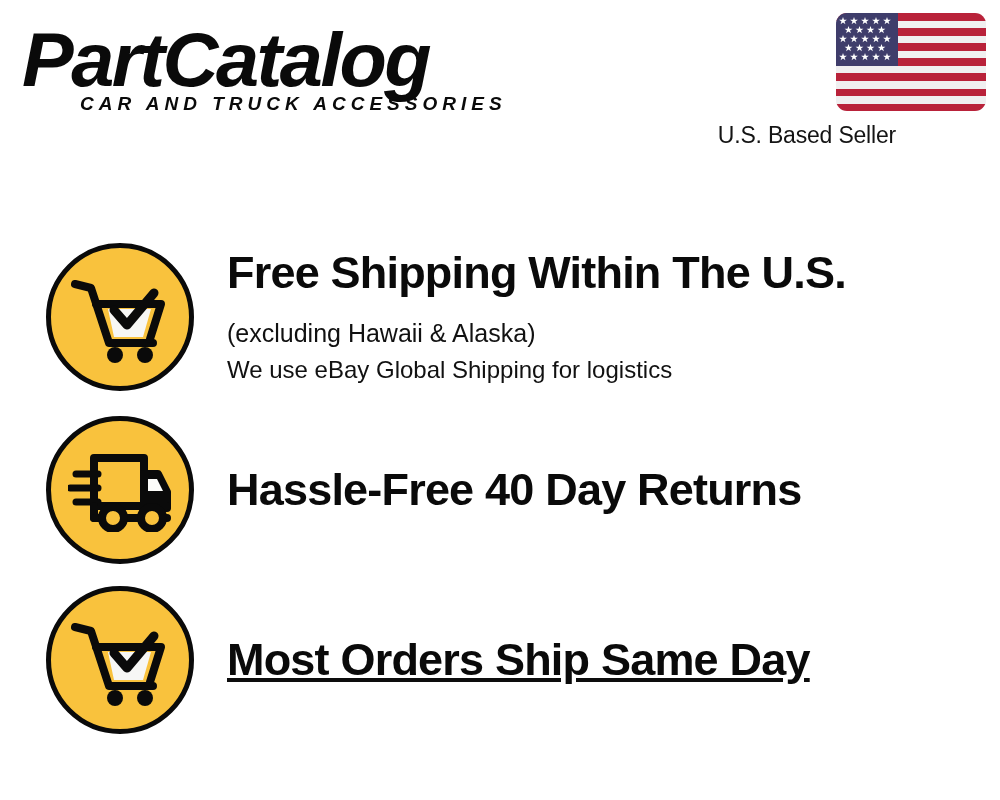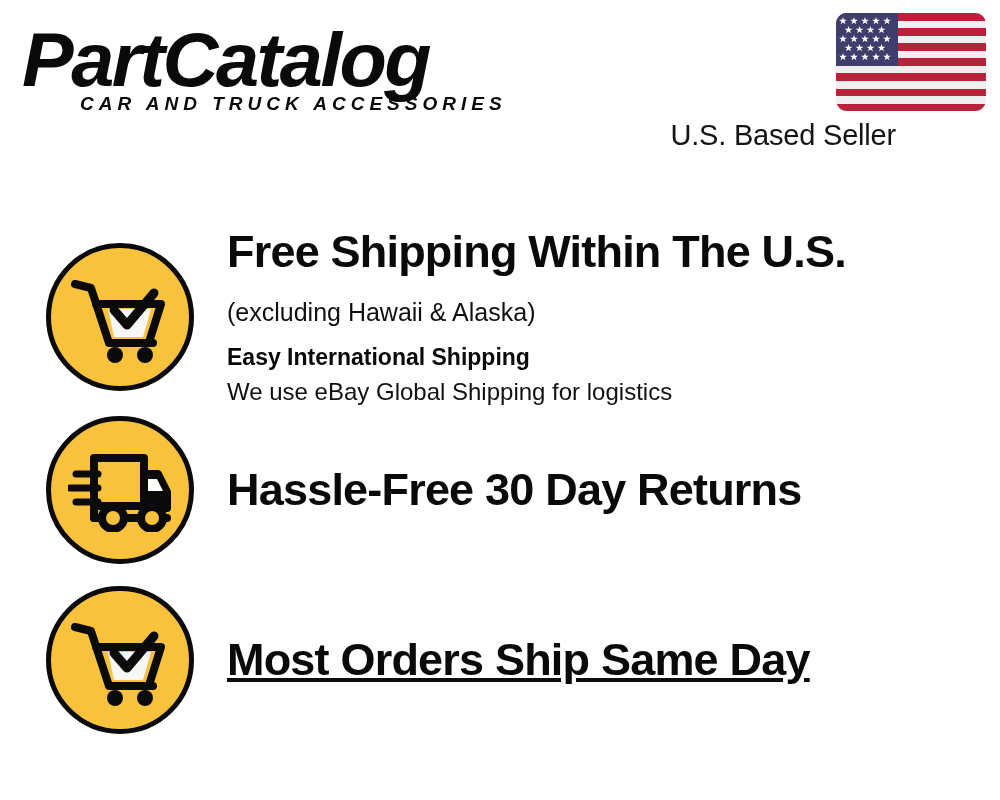--- a/index.html
+++ b/index.html
@@ -96,21 +96,21 @@
     left: 0; top: 0;
     width: 62px;
     height: 53px;
   }
 
   
   #us-seller-caption {
     position: absolute;
     right: 12px;
     top: 118px;
-    font-size: 29px;
+    font-size: 23px;
     line-height: 34px;
     font-weight: normal;
     color: #141414;
     letter-spacing: -0.2px;
     white-space: nowrap;
     text-align: right;
   }
 
   
   #benefits {
@@ -251,21 +251,20 @@
 
         <circle cx="45" cy="84" r="8" fill="#0a0a0a"></circle>
         <circle cx="75" cy="84" r="8" fill="#0a0a0a"></circle>
 
         <path d="M44 39 L57 54 L84 22" fill="none" stroke="#0a0a0a" stroke-width="9" stroke-linecap="round" stroke-linejoin="round"></path>
       </svg>
     </div>
     <div class="benefit-text">
       <div class="benefit-headline">Free Shipping Within The U.S.</div>
       <div class="benefit-sub">(excluding Hawaii &amp; Alaska)</div>
-      <div class="benefit-sub2-title">Easy International Shipping</div>
       <div class="benefit-sub2-body">We use eBay Global Shipping for logistics</div>
     </div>
   </div>
 
   <div class="benefit-row" id="row-1">
     <div class="benefit-icon">
       <svg width="104" height="84" viewBox="0 0 104 84">
 
         <path d="M8 26 H30" stroke="#0a0a0a" stroke-width="7" stroke-linecap="round"></path>
         <path d="M2 40 H30" stroke="#0a0a0a" stroke-width="7" stroke-linecap="round"></path>
@@ -279,21 +278,21 @@
 
         <path d="M26 58 H99" stroke="#0a0a0a" stroke-width="8" stroke-linecap="round"></path>
         <path d="M26 58 V70" stroke="#0a0a0a" stroke-width="8" stroke-linecap="round"></path>
         <path d="M26 70 H99" stroke="#0a0a0a" stroke-width="8" stroke-linecap="round"></path>
 
         <circle cx="45" cy="70" r="11" fill="#f9c23d" stroke="#0a0a0a" stroke-width="8"></circle>
         <circle cx="84" cy="70" r="11" fill="#f9c23d" stroke="#0a0a0a" stroke-width="8"></circle>
       </svg>
     </div>
     <div class="benefit-text">
-      <div class="benefit-headline">Hassle-Free 30 Day Returns</div>
+      <div class="benefit-headline">Hassle-Free 40 Day Returns</div>
     </div>
   </div>
 
   <div class="benefit-row" id="row-2">
     <div class="benefit-icon">
       <svg width="100" height="92" viewBox="0 0 100 92">
         <polygon points="38,38 81,38 73,66 44,66" fill="#f7f7f5"></polygon>
         <path d="M5 13 L21 17 L39 72 L83 72" fill="none" stroke="#0a0a0a" stroke-width="8" stroke-linecap="round" stroke-linejoin="round"></path>
         <path d="M26 33 L91 33 L80 68" fill="none" stroke="#0a0a0a" stroke-width="8" stroke-linecap="round" stroke-linejoin="round"></path>
         <circle cx="45" cy="84" r="8" fill="#0a0a0a"></circle>

